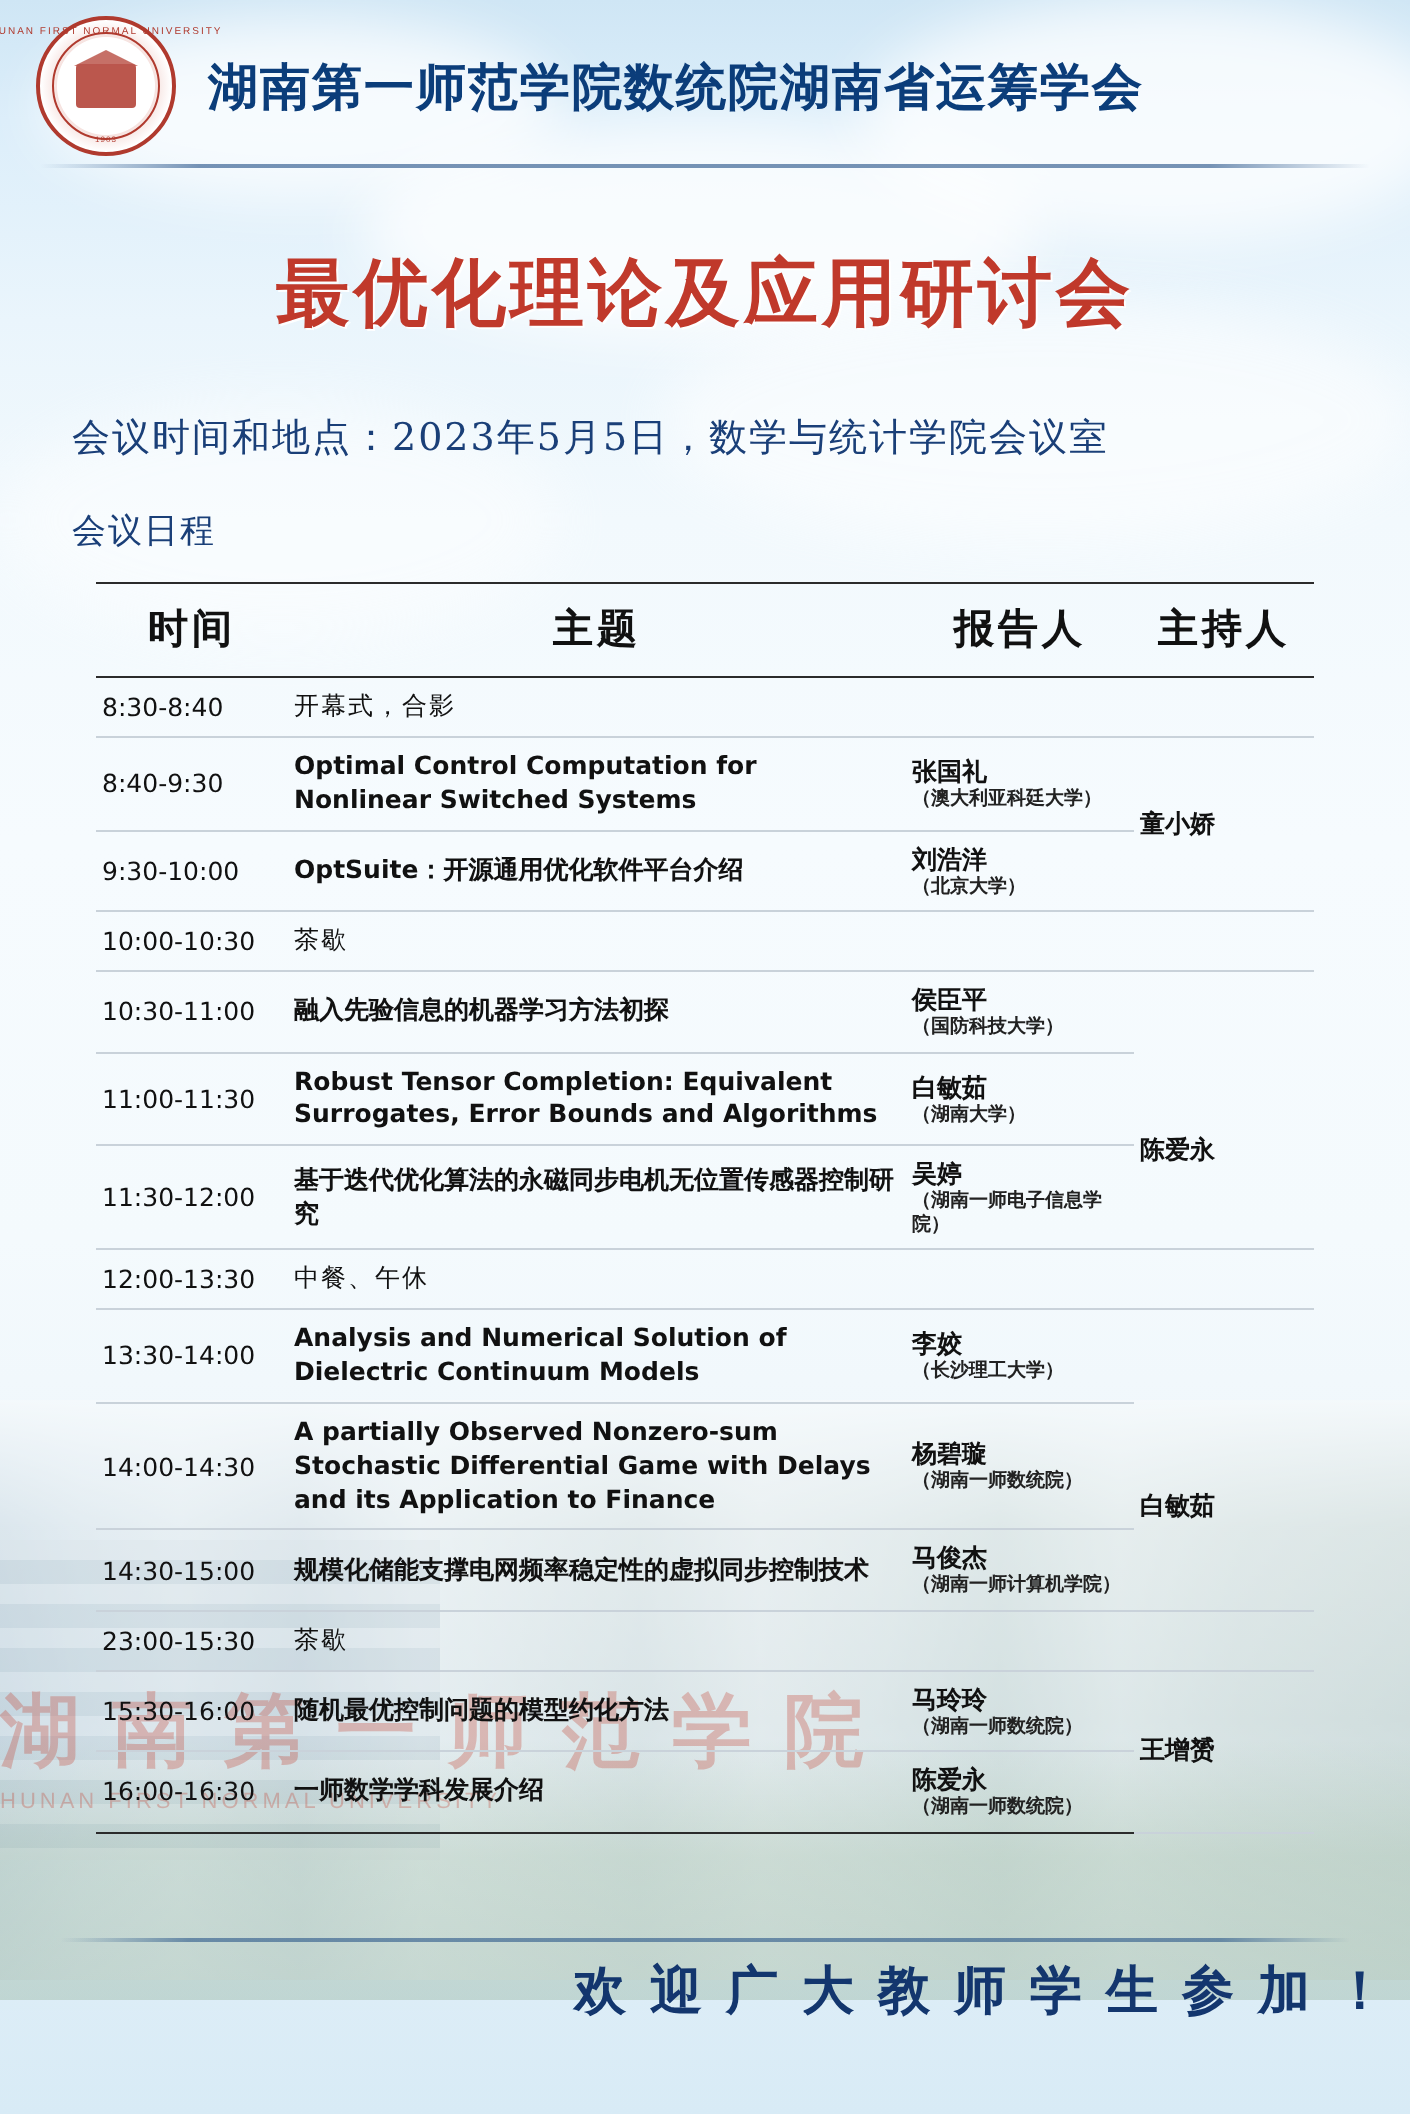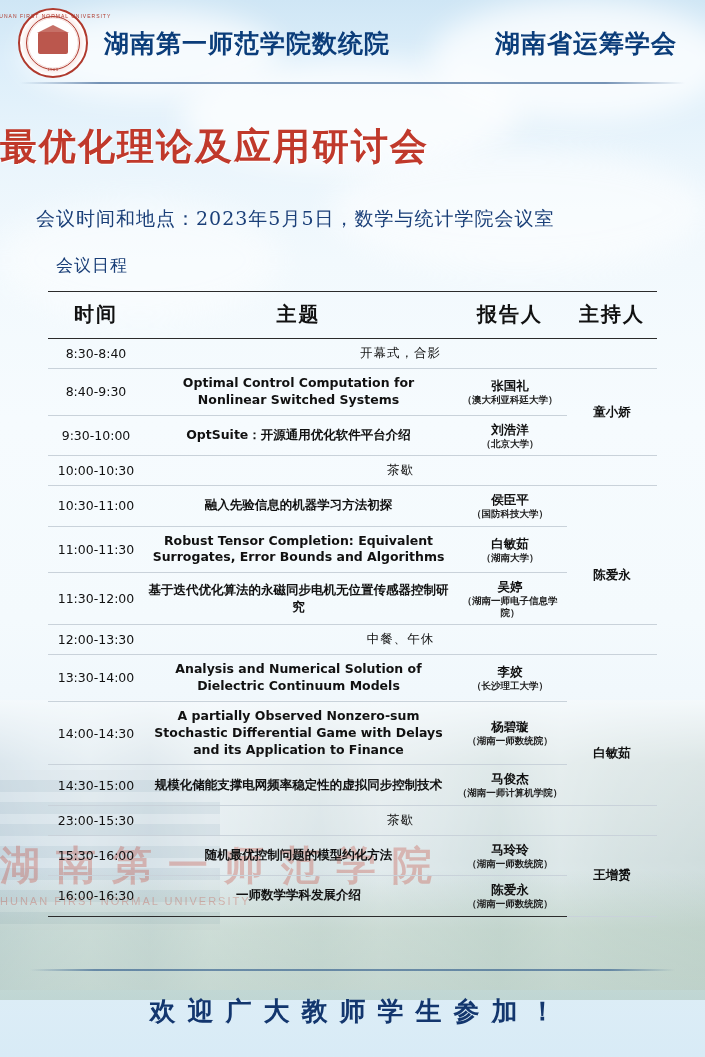--- a/index.html
+++ b/index.html
@@ -158,23 +158,22 @@
     bottom: 4px;
     font-size: 4px;
     color: #b03a2e;
     letter-spacing: .5px;
     white-space: nowrap;
   }
   .org-titles {
     flex: 1;
     display: flex;
     align-items: center;
-    justify-content: space-between;
+    justify-content: flex-start;
     padding: 0 10px 0 16px;
-    gap: 26px;
   }
   .org-title {
     font-family: "DejaVu Sans", sans-serif;
     font-size: 25px;
     font-weight: bold;
     color: #0b3d7a;
     letter-spacing: 1px;
     white-space: nowrap;
   }
   .header-rule {
@@ -182,21 +181,21 @@
     left: 20px;
     right: 20px;
     bottom: 2px;
     height: 2px;
     background: linear-gradient(to right, rgba(11,61,122,0), rgba(11,61,122,.55) 12%, rgba(11,61,122,.55) 88%, rgba(11,61,122,0));
   }
 
   
   .main-title {
     position: relative;
-    text-align: left;
+    text-align: center;
     margin-top: 36px;
     font-family: "DejaVu Sans", sans-serif;
     font-size: 37px;
     font-weight: bold;
     color: #c0392b;
     letter-spacing: 2px;
     text-shadow: 1px 1px 0 rgba(255,255,255,.9);
   }
 
   
@@ -205,21 +204,21 @@
     margin-top: 34px;
     padding-left: 36px;
     font-family: "DejaVu Serif", serif;
     font-size: 19px;
     color: #1a3f78;
     letter-spacing: 1px;
   }
   .agenda-label {
     position: relative;
     margin-top: 22px;
-    padding-left: 56px;
+    padding-left: 36px;
     font-family: "DejaVu Serif", serif;
     font-size: 17px;
     color: #1a3f78;
     letter-spacing: 1px;
   }
 
   
   .table-wrap {
     position: relative;
     margin: 14px 48px 0 48px;
@@ -236,21 +235,21 @@
     padding: 9px 2px 10px 2px;
     border-top: 1.5px solid #2b2b2b;
     border-bottom: 1.5px solid #2b2b2b;
     text-align: center;
     letter-spacing: 2px;
   }
   table.agenda td {
     font-size: 12.5px;
     color: #111111;
     padding: 6px 3px;
-    text-align: center;
+    text-align: left;
     vertical-align: middle;
     border-bottom: 1px solid #c9d2da;
   }
   table.agenda tr:last-child td { border-bottom: 1.5px solid #2b2b2b; }
   td.time { width: 90px; font-size: 12.5px; white-space: nowrap; }
   td.topic { font-weight: bold; line-height: 1.35; padding: 7px 6px; }
   td.speaker { width: 108px; font-weight: bold; font-size: 13px; line-height: 1.2; }
   td.speaker .aff {
     display: block;
     font-weight: bold;
@@ -270,22 +269,22 @@
     position: absolute;
     left: 30px;
     right: 30px;
     bottom: 86px;
     height: 2px;
     background: linear-gradient(to right, rgba(11,61,122,0), rgba(11,61,122,.5) 10%, rgba(11,61,122,.5) 90%, rgba(11,61,122,0));
   }
   .footer-text {
     position: absolute;
     left: 0; right: 0;
-    bottom: 28px;
-    text-align: center;
+    bottom: 44px;
+    text-align: right;
     font-family: "DejaVu Serif", serif;
     font-size: 26px;
     font-weight: bold;
     color: #13366e;
     letter-spacing: 12px;
     text-indent: 12px;
   }
 </style>
 </head>
 <body>

